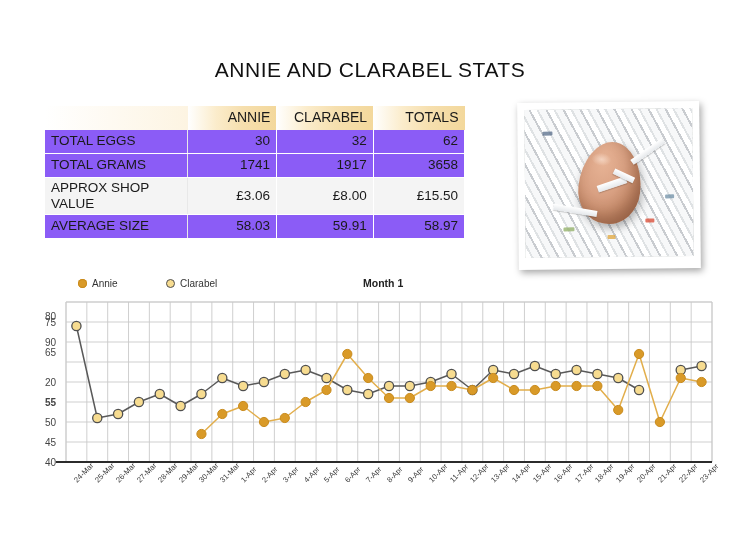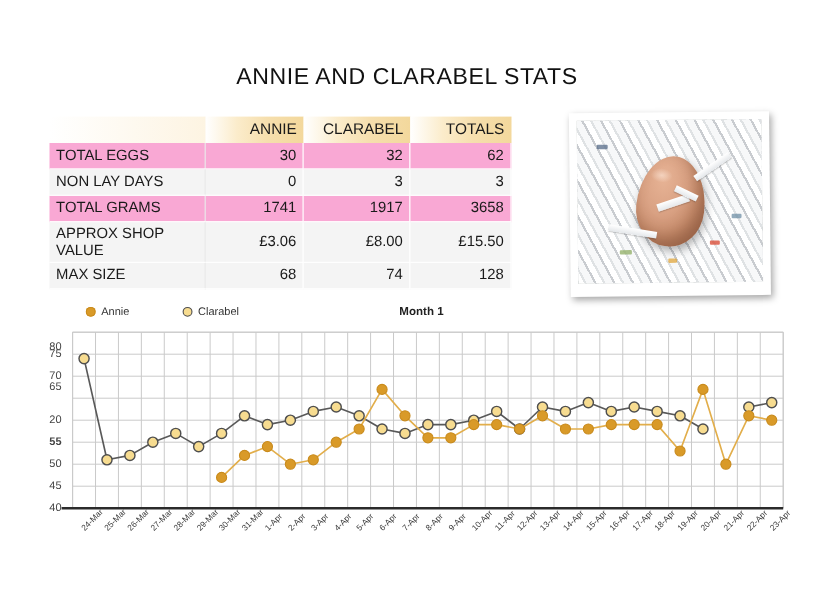--- a/index.html
+++ b/index.html
@@ -47,21 +47,21 @@
   #stats-table thead th.corner{background:linear-gradient(to right,#ffffff 0%,#fdf4e2 100%);}
   #stats-table tbody td.rowlabel{
     text-align:left;
     width:155px;
     border-right:1px solid #e8e8e8;
   }
   #stats-table tbody td.val{
     text-align:right;
     width:88px;
   }
-  #stats-table tbody tr.odd  td{background:#f9a8d4;margin-top:40px;}
+  #stats-table tbody tr.odd  td{background:#8b5cf6;margin-top:40px;}
   #stats-table tbody tr.even td{background:#f4f4f4;}
   #stats-table tbody tr td{border-bottom:1px solid #ffffff;}
   
   #egg-photo-frame{
     position:absolute;
     left:518px;top:102px;
     width:168px;height:148px;
     background:#ffffff;
     padding:7px 7px 12px 7px;
     box-shadow:2px 3px 7px rgba(0,0,0,.35);
@@ -147,43 +147,37 @@
       <th>TOTALS</th>
     </tr>
   </thead>
   <tbody id="stats-tbody">
       <tr class="odd">
         <td class="rowlabel">TOTAL EGGS</td>
         <td class="val">30</td>
         <td class="val">32</td>
         <td class="val">62</td>
       </tr>
-      <tr class="even">
-        <td class="rowlabel">NON LAY DAYS</td>
-        <td class="val">0</td>
-        <td class="val">3</td>
-        <td class="val">3</td>
-      </tr>
       <tr class="odd">
         <td class="rowlabel">TOTAL GRAMS</td>
         <td class="val">1741</td>
         <td class="val">1917</td>
         <td class="val">3658</td>
       </tr>
       <tr class="even">
         <td class="rowlabel">APPROX SHOP VALUE</td>
         <td class="val">£3.06</td>
         <td class="val">£8.00</td>
         <td class="val">£15.50</td>
       </tr>
-      <tr class="even">
-        <td class="rowlabel">MAX SIZE</td>
-        <td class="val">68</td>
-        <td class="val">74</td>
-        <td class="val">128</td>
+      <tr class="odd">
+        <td class="rowlabel">AVERAGE SIZE</td>
+        <td class="val">58.03</td>
+        <td class="val">59.91</td>
+        <td class="val">58.97</td>
       </tr>
     </tbody>
 </table>
 
 <div id="egg-photo-frame">
   <div id="egg-photo">
     <div class="nest"></div>
     <div class="egg"></div>
     <div class="shred-over" style="left:72px;top:72px;width:30px;height:7px;transform:rotate(-18deg);"></div>
     <div class="shred-over" style="left:88px;top:64px;width:22px;height:6px;transform:rotate(26deg);"></div>
@@ -213,21 +207,21 @@
   <div id="month-label">Month 1</div>
 
   <div id="plot-wrap">
     <div id="y-labels">
         <div style="top: 166px; width: 56px;">40</div>
         <div style="top: 146px; width: 56px;">45</div>
         <div style="top: 126px; width: 56px;">50</div>
         <div style="top: 106px; width: 56px; font-weight: bold;">55</div>
         <div style="top: 86px; width: 56px;">20</div>
         <div style="top: 56px; width: 56px;">65</div>
-        <div style="top: 46px; width: 56px;">70</div>
+        <div style="top: 46px; width: 56px;">90</div>
         <div style="top: 26px; width: 56px;">75</div>
         <div style="top: 20px; width: 56px;">80</div>
       </div>
     <svg id="plot-svg" width="740" height="175">
         <rect x="66" y="6" width="646" height="160" fill="#fff"></rect>
         <line x1="66" y1="146" x2="712" y2="146" stroke="#c9c9c9" stroke-width="0.9"></line>
         <line x1="66" y1="126" x2="712" y2="126" stroke="#c9c9c9" stroke-width="0.9"></line>
         <line x1="66" y1="106" x2="712" y2="106" stroke="#c9c9c9" stroke-width="0.9"></line>
         <line x1="66" y1="86" x2="712" y2="86" stroke="#c9c9c9" stroke-width="0.9"></line>
         <line x1="66" y1="66" x2="712" y2="66" stroke="#c9c9c9" stroke-width="0.9"></line>

